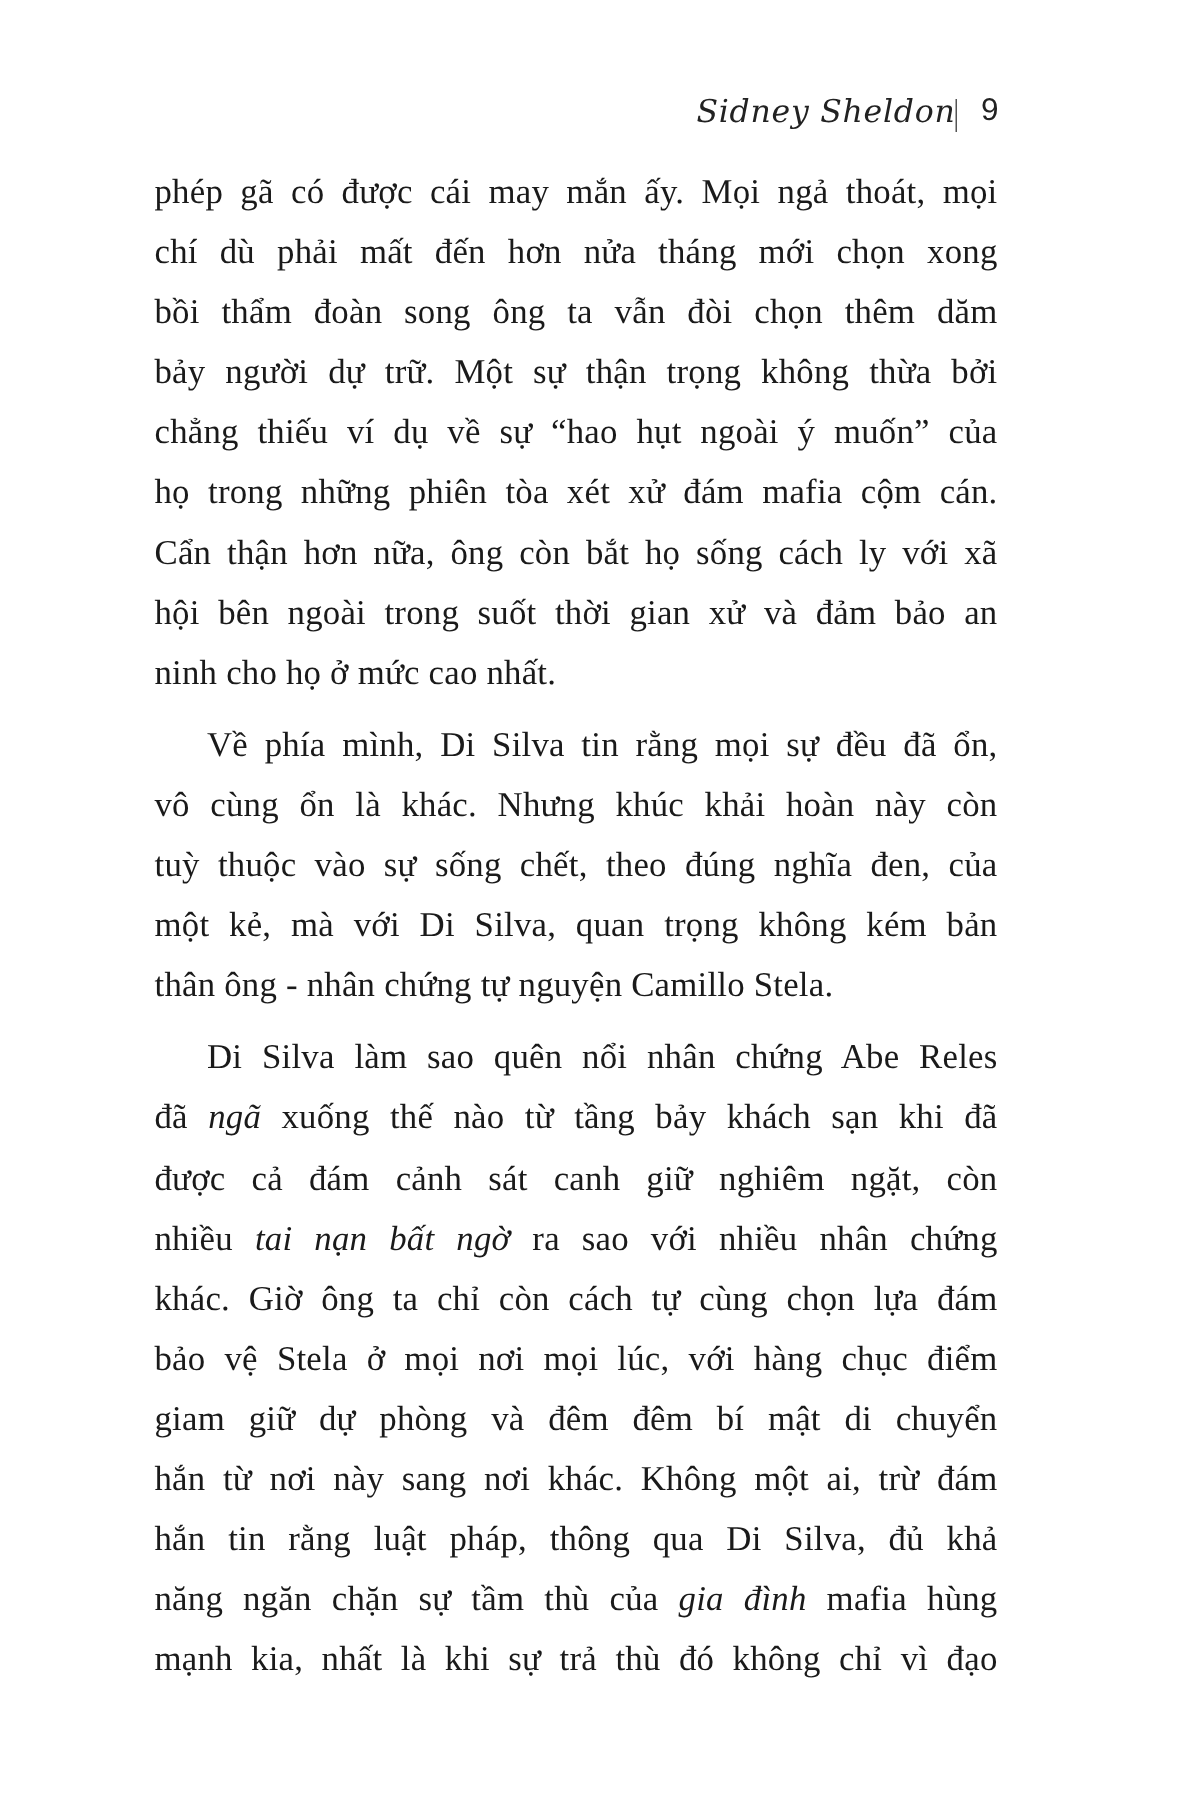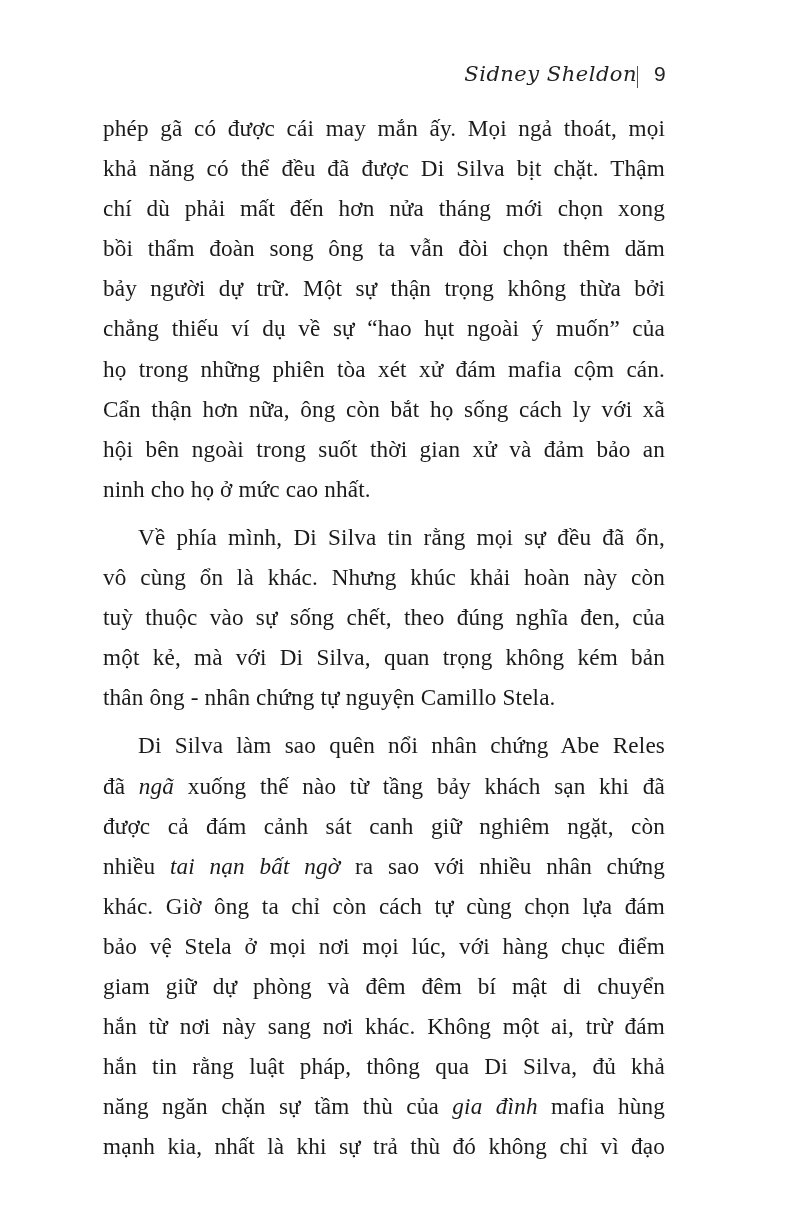--- a/index.html
+++ b/index.html
@@ -21,21 +21,20 @@
 <div class="header">
   <span class="author">Sidney Sheldon</span>
   <span class="sep"></span>
   <span class="pagenum">9</span>
 </div>
 
 <div class="body-text" id="body-text">
 
   <div>
     <div class="line">phép gã có được cái may mắn ấy. Mọi ngả thoát, mọi</div>
-    <div class="line">khả năng có thể đều đã được Di Silva bịt chặt. Thậm</div>
     <div class="line">chí dù phải mất đến hơn nửa tháng mới chọn xong</div>
     <div class="line">bồi thẩm đoàn song ông ta vẫn đòi chọn thêm dăm</div>
     <div class="line">bảy người dự trữ. Một sự thận trọng không thừa bởi</div>
     <div class="line">chẳng thiếu ví dụ về sự “hao hụt ngoài ý muốn” của</div>
     <div class="line">họ trong những phiên tòa xét xử đám mafia cộm cán.</div>
     <div class="line">Cẩn thận hơn nữa, ông còn bắt họ sống cách ly với xã</div>
     <div class="line">hội bên ngoài trong suốt thời gian xử và đảm bảo an</div>
     <div class="line last">ninh cho họ ở mức cao nhất.</div>
   </div>
   <div class="gap"></div>

